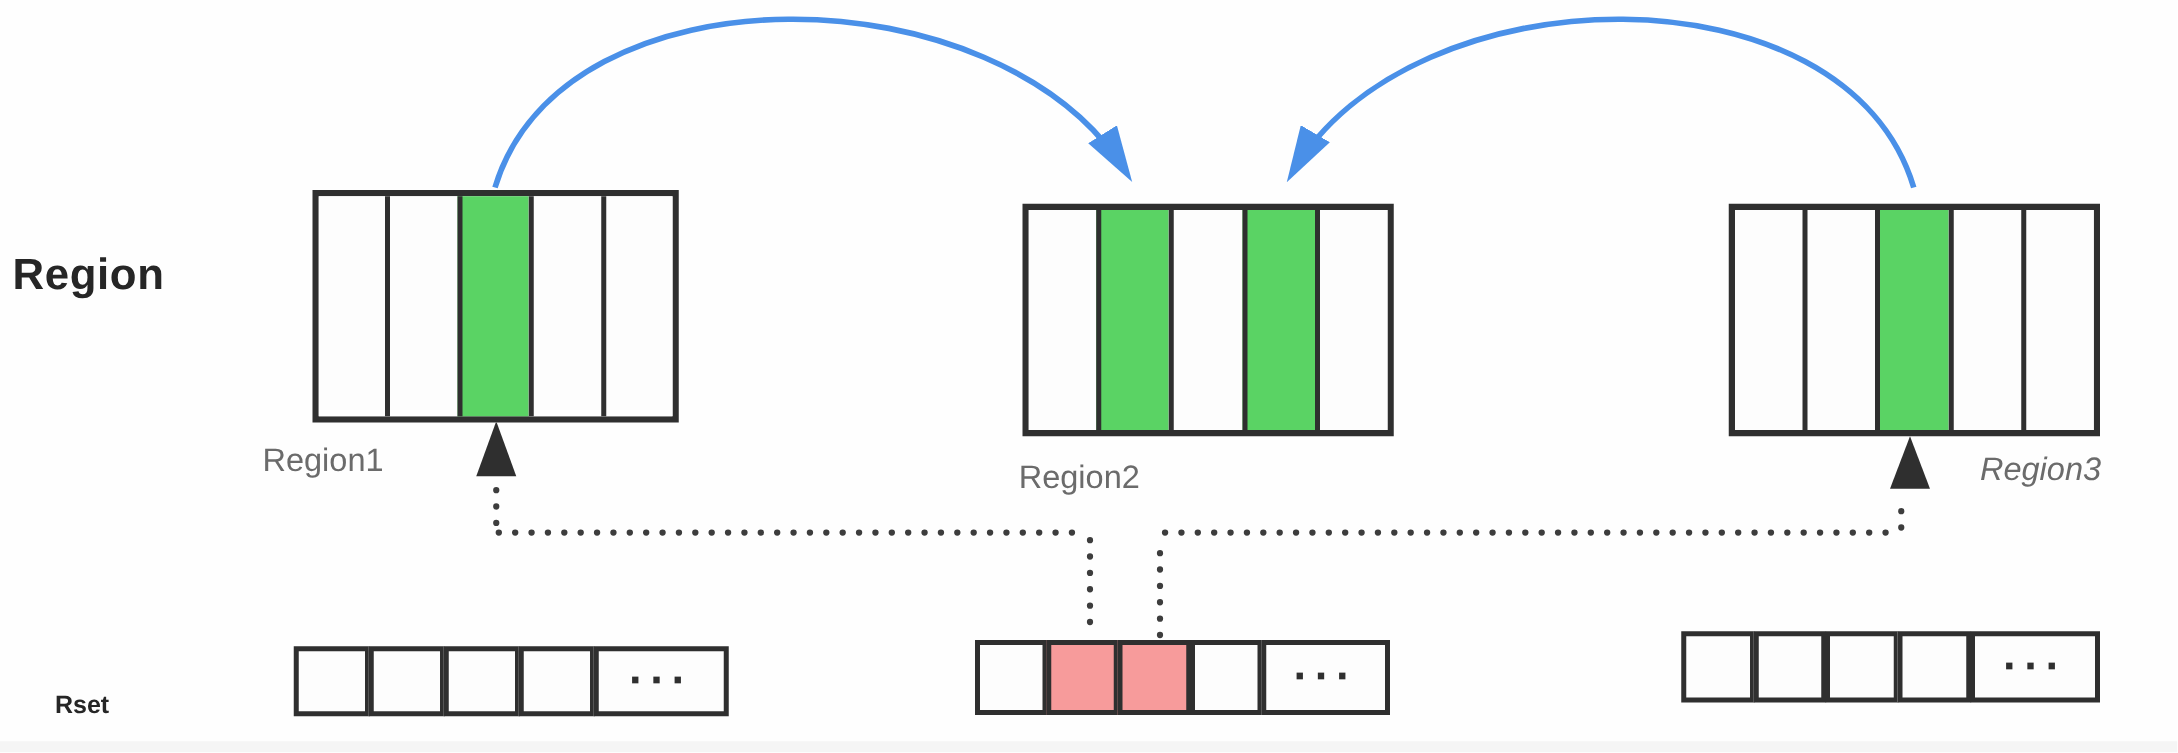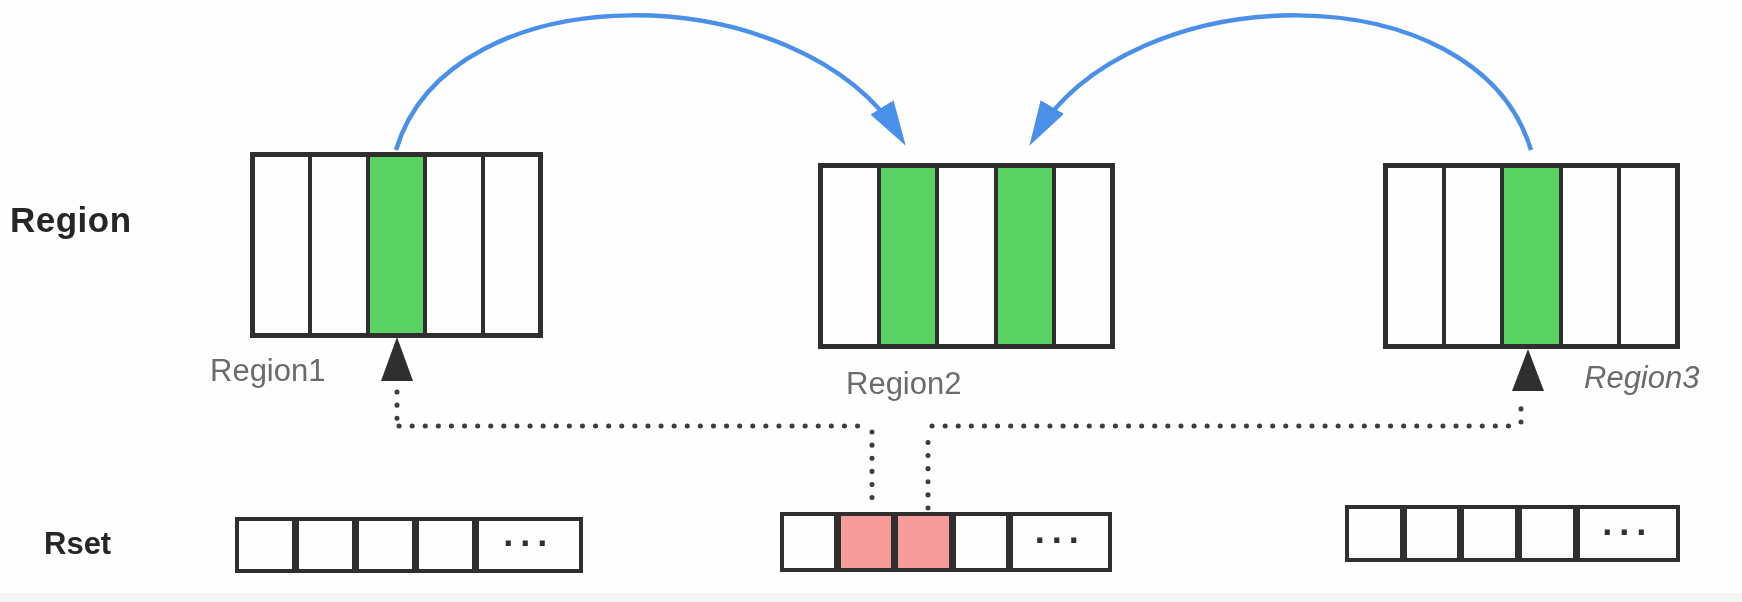--- a/index.html
+++ b/index.html
@@ -5,25 +5,25 @@
   html,body { margin:0; padding:0; background:#ffffff; }
   #canvas {
     position:relative; width:1742px; height:602px; overflow:hidden;
     background:#fefefe;
     font-family:"Liberation Sans", sans-serif;
   }
   .overlay { position:absolute; left:0; top:0; pointer-events:none; }
 
   .row-label { position:absolute; color:#262626; font-weight:bold; }
   #region-row-label { left:10px; top:200px; font-size:35px; letter-spacing:.5px; }
-  #rset-row-label  { left:44px; top:526px; font-size:31px; }
+  #rset-row-label  { left:44px; top:553px; font-size:20px; }
 
-  .caption { position:absolute; color:#6b6b6b; font-size:31px; font-weight:500; }
+  .caption { position:absolute; color:#6b6b6b; font-size:26px; font-weight:500; }
   #caption-region1 { left:210px; top:353px; }
-  #caption-region2 { left:815px; top:366px;margin-left:31px; }
+  #caption-region2 { left:815px; top:366px; }
   #caption-region3 { left:1584px; top:360px;font-style:italic; }
 
   .region-box {
     position:absolute; display:flex; box-sizing:border-box;
     border:5px solid #2f2f2f; background:#fff;
   }
   #region1-box { left:250px; top:152px; width:293px; height:186px; }
   #region2-box { left:818px; top:163px; width:297px; height:186px; }
   #region3-box { left:1383px; top:163px; width:297px; height:186px; }
   .region-box .cell { flex:1; background:#fdfdfd; }

